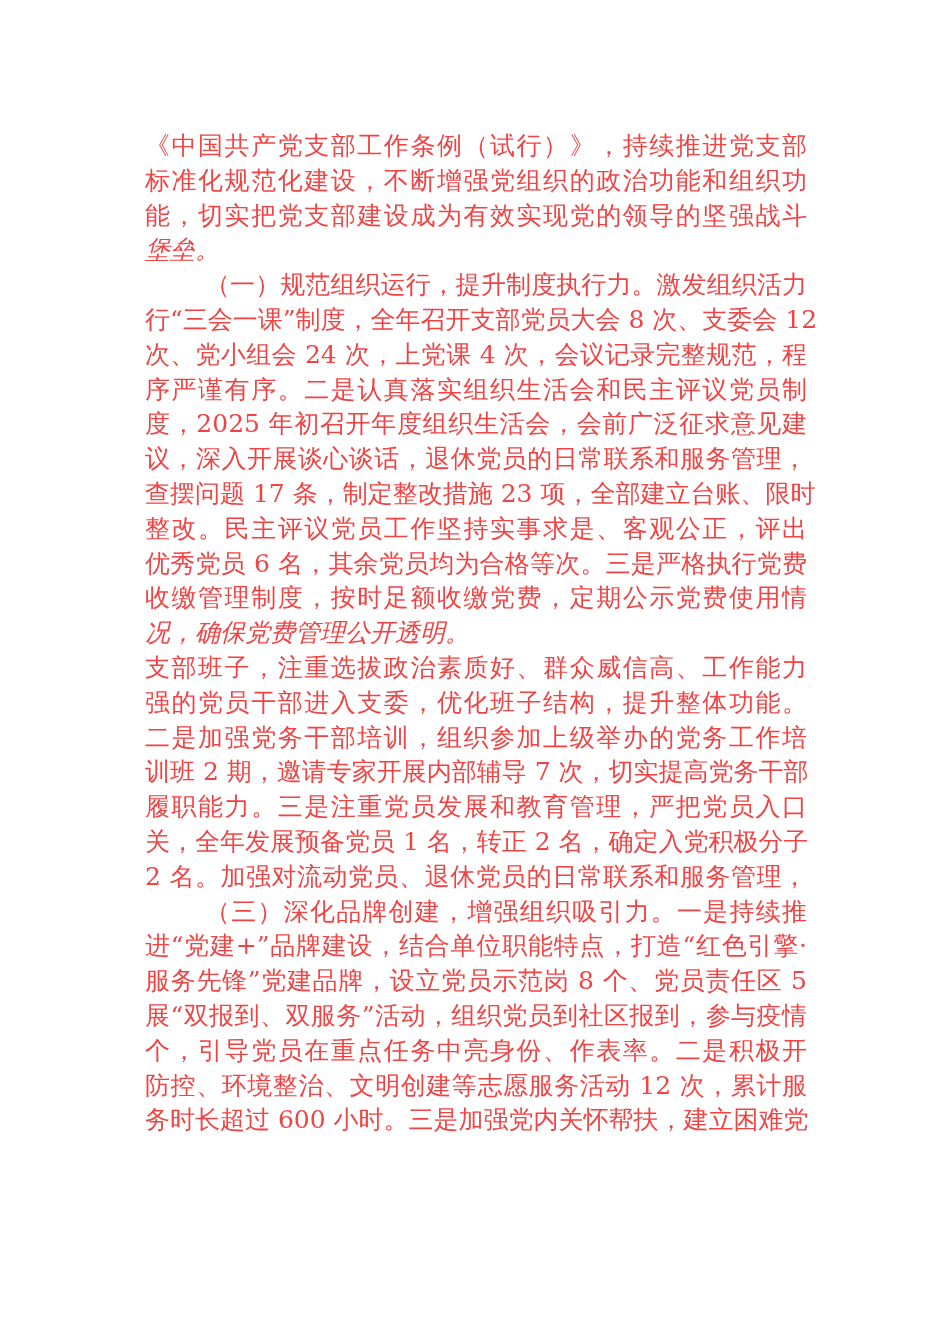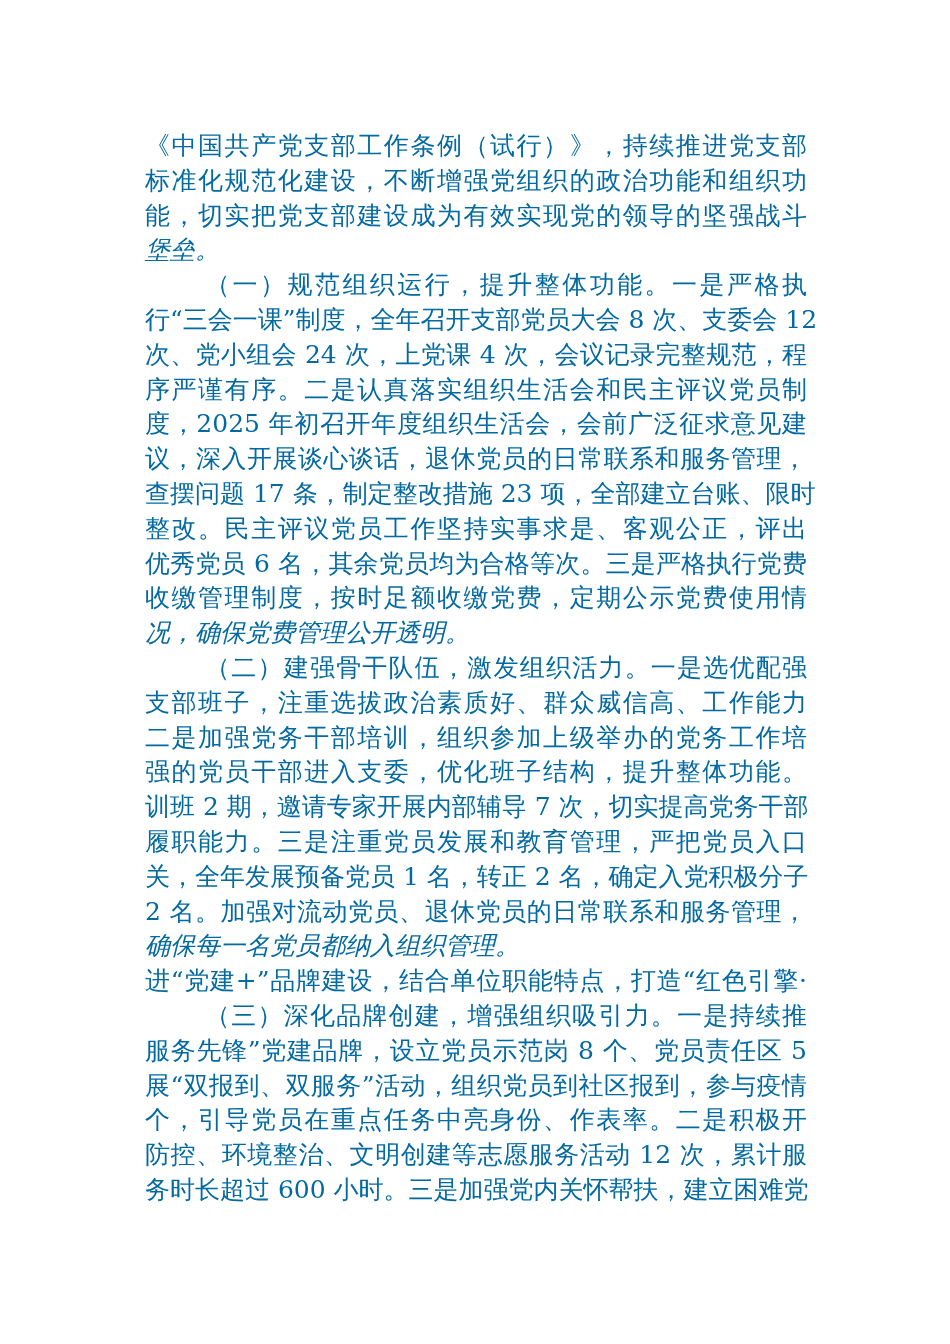--- a/index.html
+++ b/index.html
@@ -5,21 +5,21 @@
   html, body { margin: 0; padding: 0; background: #ffffff; }
   body { width: 950px; height: 1344px; position: relative; overflow: hidden; }
   .page {
     position: absolute;
     left: 145px;
     top: 129px;
     width: 662px;
     font-family: "DejaVu Serif", "Liberation Serif", serif;
     font-size: 25px;
     line-height: 34.8px;
-    color: #0369a1;
+    color: #ef4444;
   }
   .line {
     display: block;
     white-space: nowrap;
     height: 34.8px;
     text-align: justify;
     text-align-last: justify;
   }
   .line.last { text-align-last: left; font-style: italic; }
   .line.indent { padding-left: 60px; }
@@ -30,48 +30,46 @@
 <div class="page">
 
   <div>
     <span class="line">《中国共产党支部工作条例（试行）》，持续推进党支部</span>
     <span class="line">标准化规范化建设，不断增强党组织的政治功能和组织功</span>
     <span class="line">能，切实把党支部建设成为有效实现党的领导的坚强战斗</span>
     <span class="line last">堡垒。</span>
   </div>
 
   <div>
-    <span class="line indent">（一）规范组织运行，提升整体功能。一是严格执</span>
+    <span class="line indent">（一）规范组织运行，提升制度执行力。激发组织活力</span>
     <span class="line">行“三会一课”制度，全年召开支部党员大会 8 次、支委会 12</span>
     <span class="line">次、党小组会 24 次，上党课 4 次，会议记录完整规范，程</span>
     <span class="line">序严谨有序。二是认真落实组织生活会和民主评议党员制</span>
     <span class="line">度，2025 年初召开年度组织生活会，会前广泛征求意见建</span>
     <span class="line">议，深入开展谈心谈话，退休党员的日常联系和服务管理，</span>
     <span class="line">查摆问题 17 条，制定整改措施 23 项，全部建立台账、限时</span>
     <span class="line">整改。民主评议党员工作坚持实事求是、客观公正，评出</span>
     <span class="line">优秀党员 6 名，其余党员均为合格等次。三是严格执行党费</span>
     <span class="line">收缴管理制度，按时足额收缴党费，定期公示党费使用情</span>
     <span class="line last">况，确保党费管理公开透明。</span>
   </div>
 
   <div>
-    <span class="line indent">（二）建强骨干队伍，激发组织活力。一是选优配强</span>
     <span class="line">支部班子，注重选拔政治素质好、群众威信高、工作能力</span>
+    <span class="line">强的党员干部进入支委，优化班子结构，提升整体功能。</span>
     <span class="line">二是加强党务干部培训，组织参加上级举办的党务工作培</span>
-    <span class="line">强的党员干部进入支委，优化班子结构，提升整体功能。</span>
     <span class="line">训班 2 期，邀请专家开展内部辅导 7 次，切实提高党务干部</span>
     <span class="line">履职能力。三是注重党员发展和教育管理，严把党员入口</span>
     <span class="line">关，全年发展预备党员 1 名，转正 2 名，确定入党积极分子</span>
     <span class="line">2 名。加强对流动党员、退休党员的日常联系和服务管理，</span>
-    <span class="line last">确保每一名党员都纳入组织管理。</span>
   </div>
 
   <div>
+    <span class="line indent">（三）深化品牌创建，增强组织吸引力。一是持续推</span>
     <span class="line">进“党建+”品牌建设，结合单位职能特点，打造“红色引擎·</span>
-    <span class="line indent">（三）深化品牌创建，增强组织吸引力。一是持续推</span>
     <span class="line">服务先锋”党建品牌，设立党员示范岗 8 个、党员责任区 5</span>
     <span class="line">展“双报到、双服务”活动，组织党员到社区报到，参与疫情</span>
     <span class="line">个，引导党员在重点任务中亮身份、作表率。二是积极开</span>
     <span class="line">防控、环境整治、文明创建等志愿服务活动 12 次，累计服</span>
     <span class="line">务时长超过 600 小时。三是加强党内关怀帮扶，建立困难党</span>
   </div>
 
 </div>
 
 </body></html>

